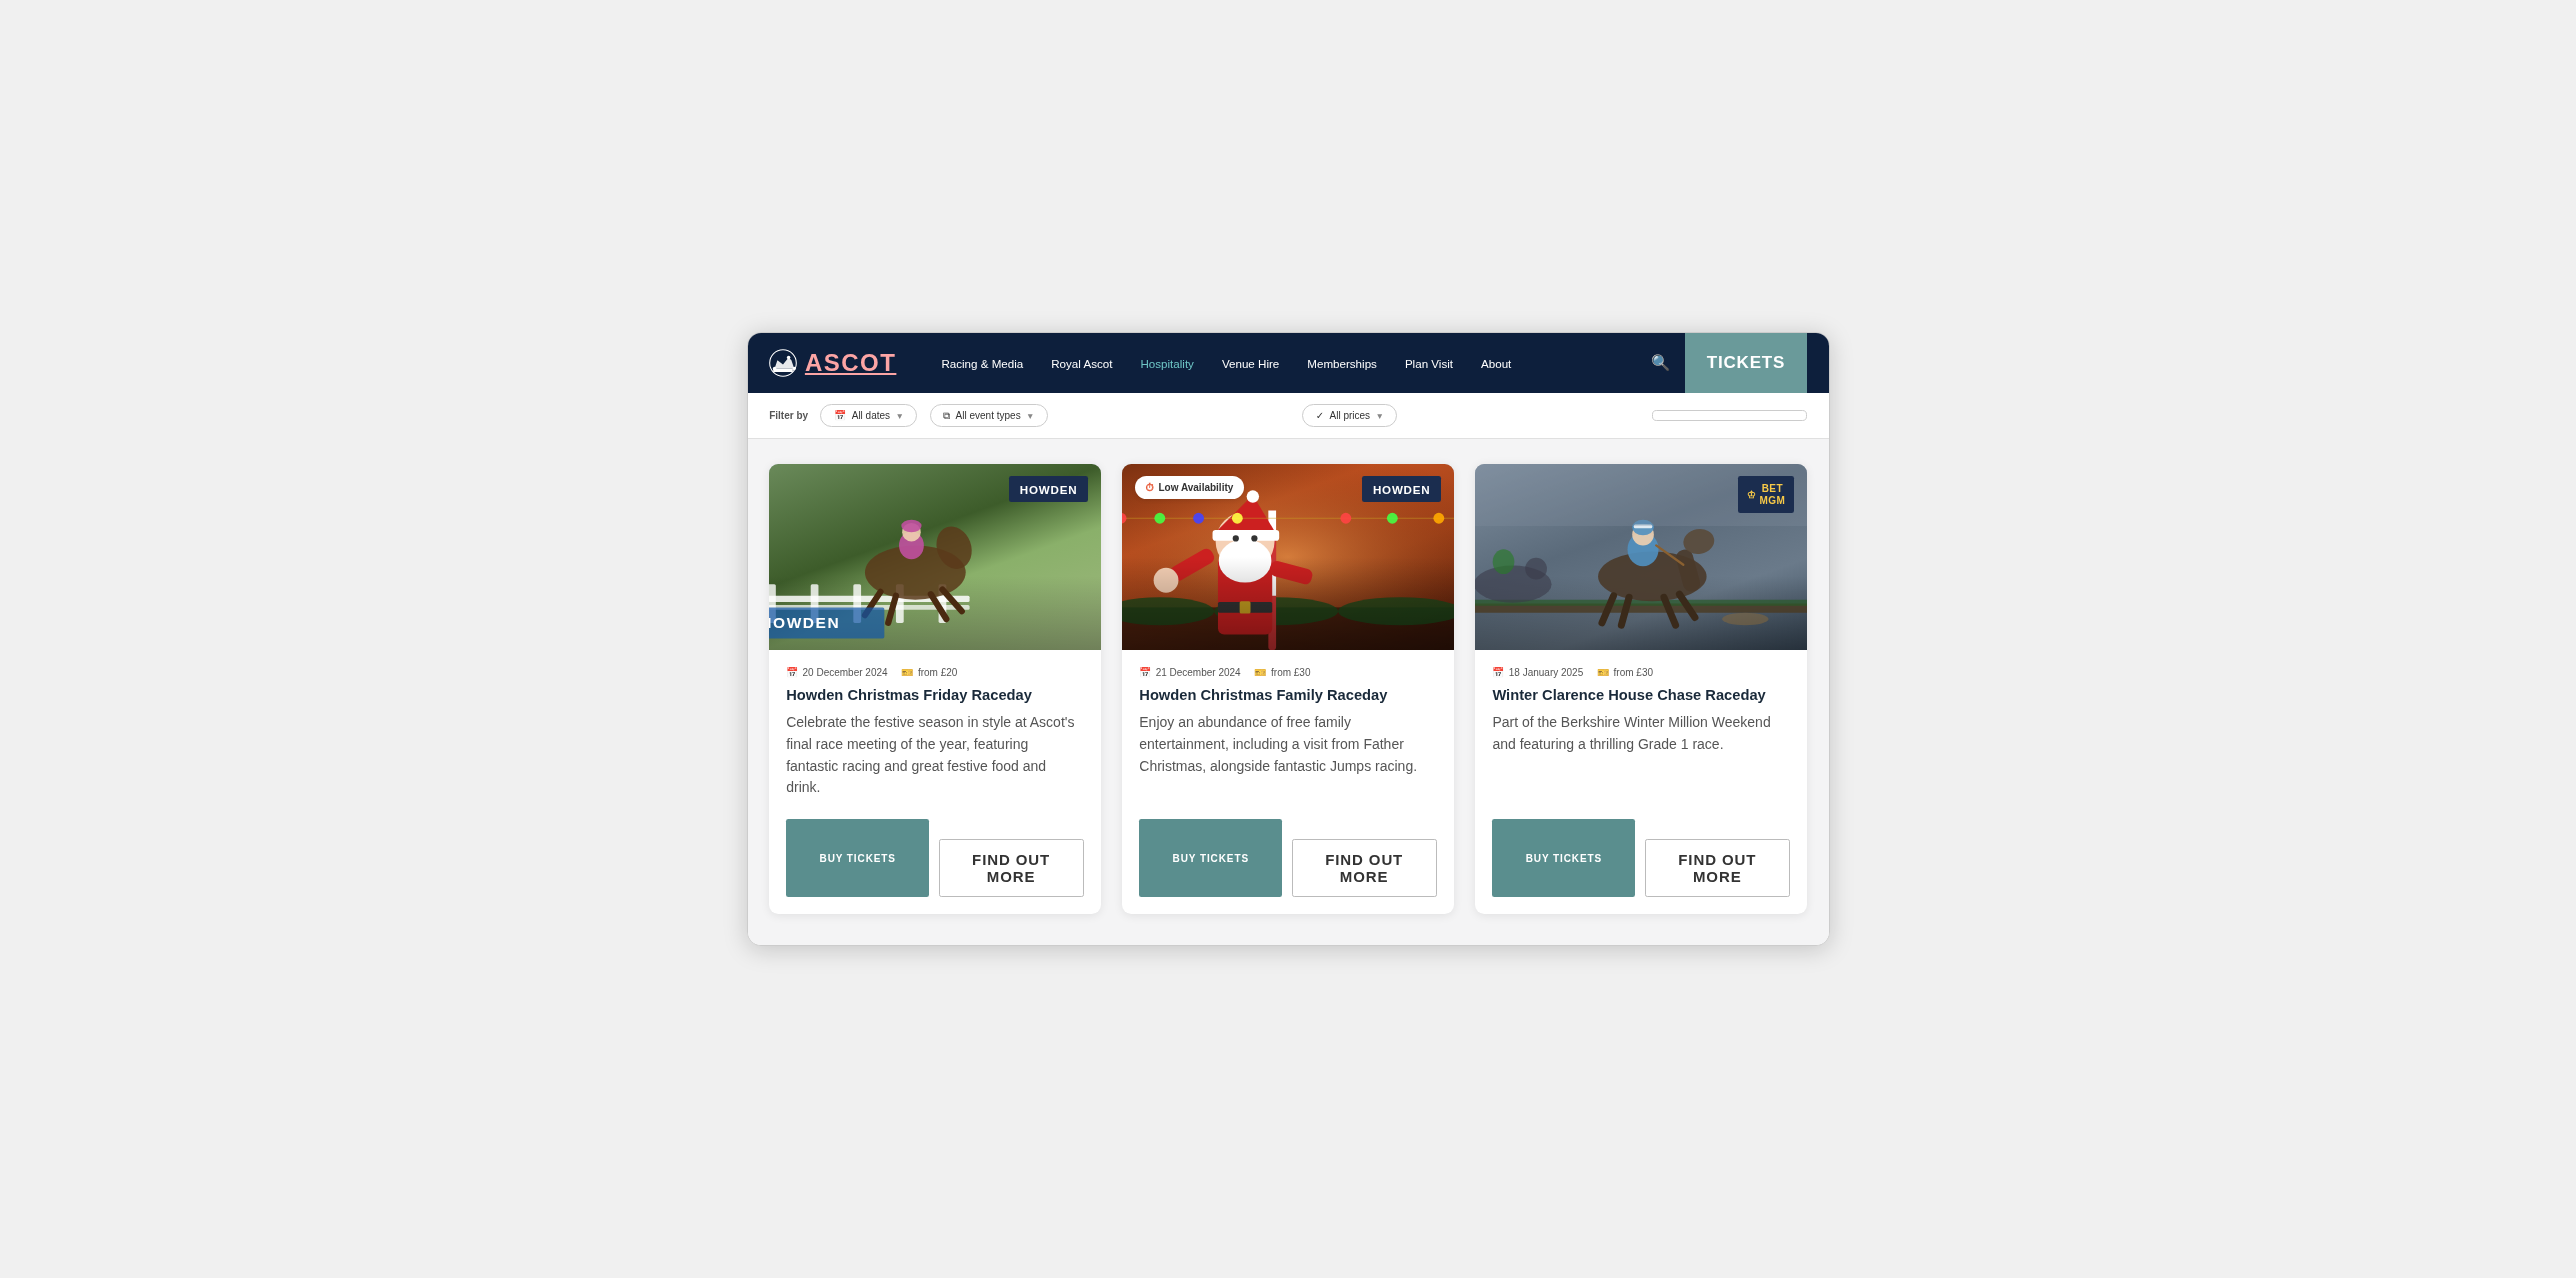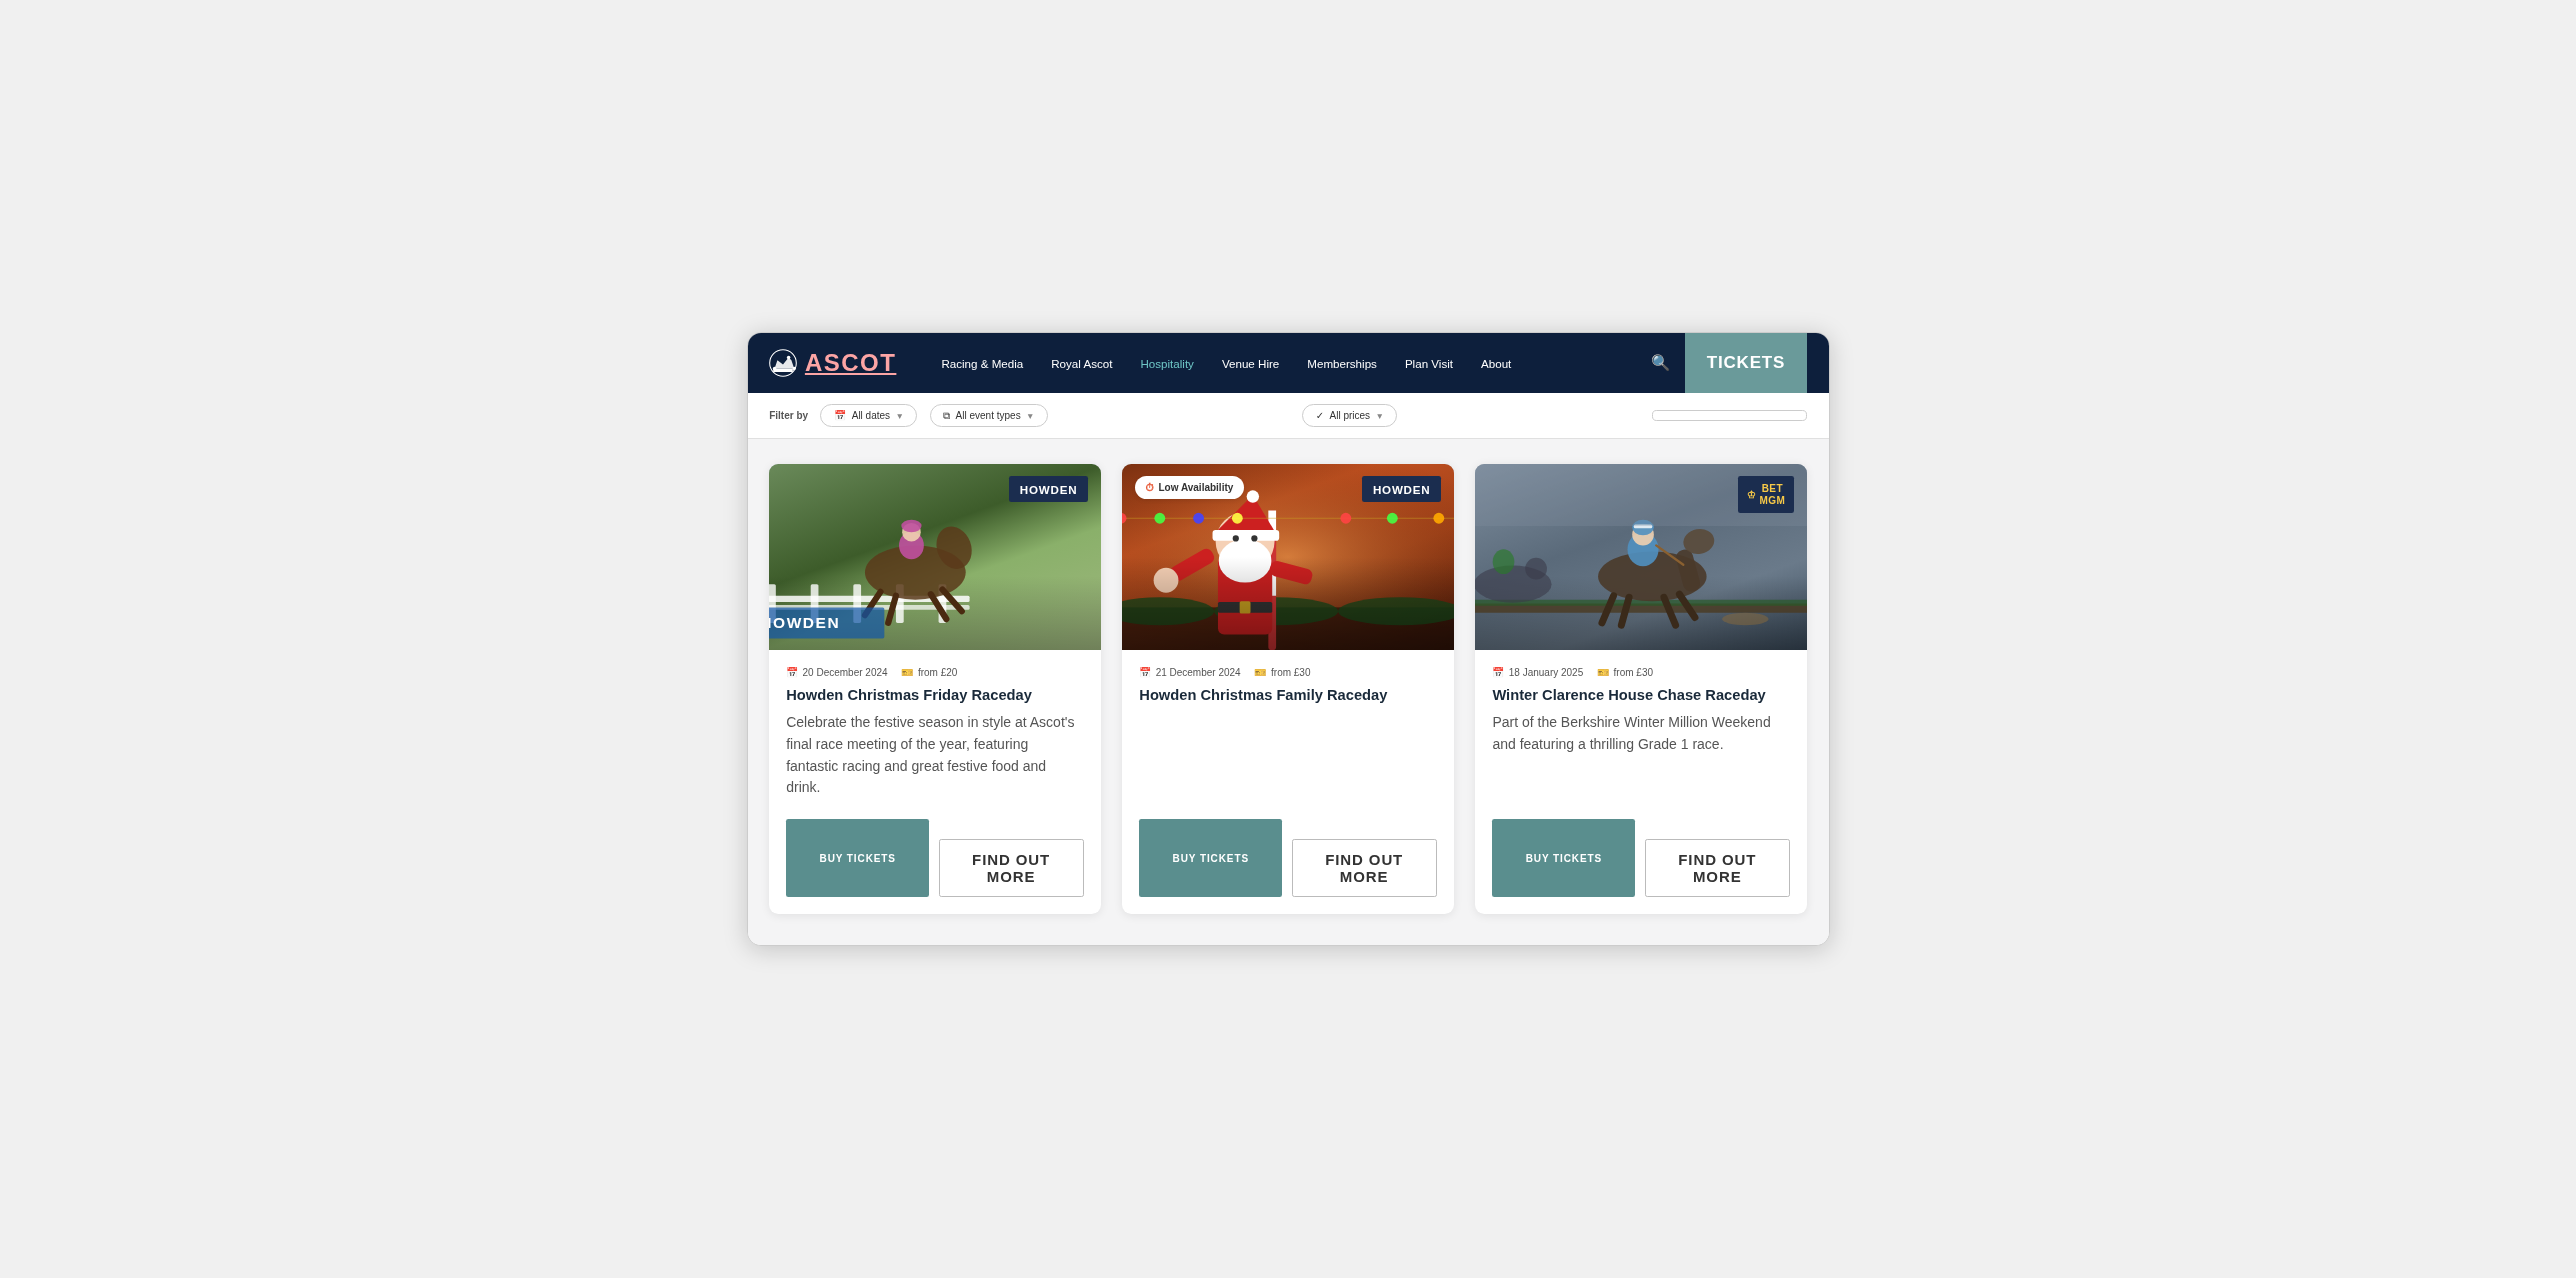--- a/index.html
+++ b/index.html
@@ -523,20 +523,21 @@
             <div class="card-meta-item">
               <span class="meta-icon">📅</span>
               <span>21 December 2024</span>
             </div>
             <div class="card-meta-item">
               <span class="meta-icon">🎫</span>
               <span>from £30</span>
             </div>
           </div>
           <div class="card-title">Howden Christmas Family Raceday</div>
+          <div class="card-desc">Enjoy an abundance of free family entertainment, including a visit from Father Christmas, alongside fantastic Jumps racing.</div>
         </div>
         <div class="card-actions">
           <button class="btn-buy">BUY TICKETS</button>
           <button class="btn-more">FIND OUT MORE</button>
         </div>
       </div>
 
       <div class="card">
         <div class="card-image-wrap">
           <div class="card-img-3">

